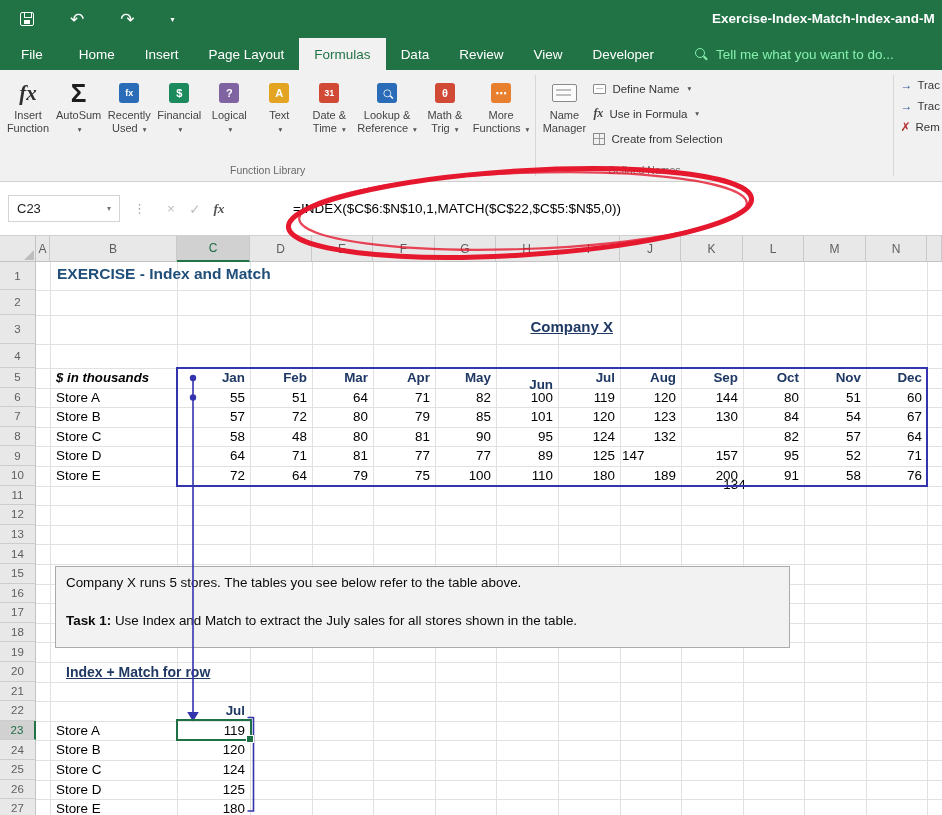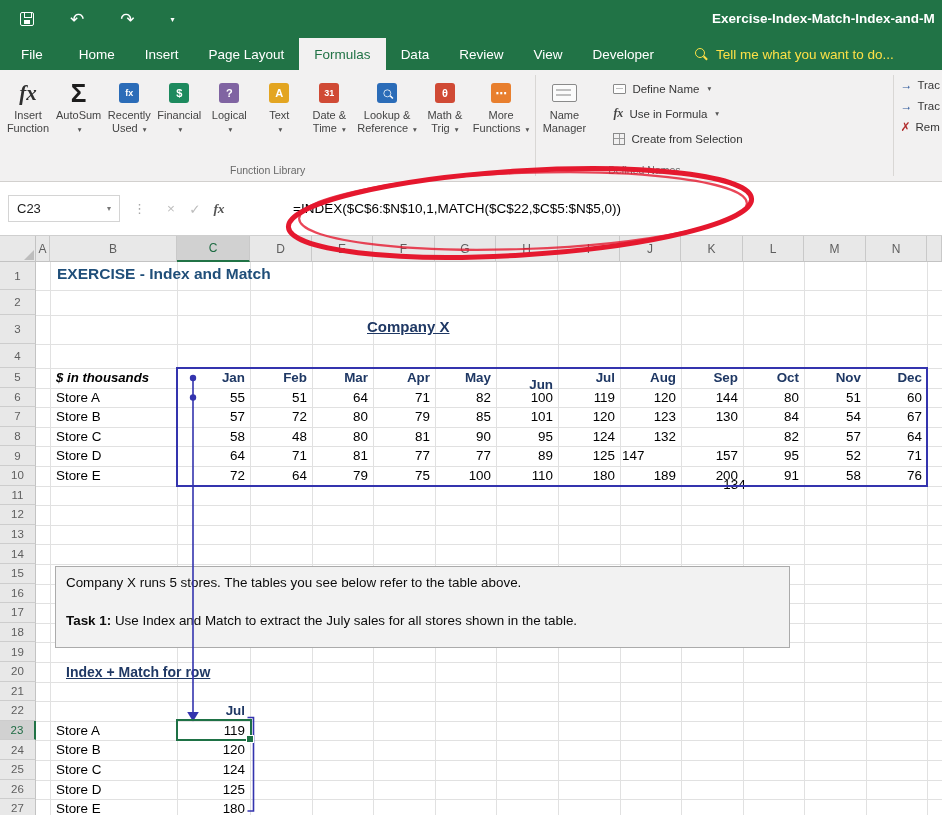--- a/index.html
+++ b/index.html
@@ -15,42 +15,42 @@
   .floppy { width:14px; height:14px; border:1.5px solid #fff; border-radius:2px; position:relative; }
   .floppy::before { content:''; position:absolute; left:3px; top:-1px; width:6px; height:5px; border:1px solid #fff; border-top:none; }
   .floppy::after { content:''; position:absolute; left:3px; bottom:1px; width:6px; height:4px; background:#fff; }
   .title-text { position:absolute; left:712px; top:0; height:38px; line-height:38px; font-size:13.5px; white-space:nowrap;font-weight:bold; }
 
   
   .tabrow { position:absolute; left:0; top:38px; width:942px; height:32px; background:#217346; display:flex; align-items:stretch; color:#fff; font-size:13.5px; }
   .tab { display:flex; align-items:center; padding:0 15px; cursor:default; white-space:nowrap; }
   .tab.file { padding:0 21px; }
   .tab.active { background:#f2f1f1; color:#217346; }
-  .tellme { display:flex; align-items:center; gap:8px; margin-left:26px; color:#fde047; white-space:nowrap; }
+  .tellme { display:flex; align-items:center; gap:8px; margin-left:26px; color:#86efac; white-space:nowrap; }
   .mag { position:relative; width:13px; height:13px; display:inline-block; }
   .mag::before { content:''; position:absolute; left:0; top:0; width:8px; height:8px; border:1.6px solid currentColor; border-radius:50%; }
   .mag::after { content:''; position:absolute; left:8px; top:9px; width:5px; height:1.6px; background:currentColor; transform:rotate(45deg); }
 
   
   .ribbon { position:absolute; left:0; top:70px; width:942px; height:112px; background:#f2f1f1; border-bottom:1px solid #d2d0ce; display:flex; align-items:stretch; overflow:hidden; }
   .rgroup { display:flex; flex-direction:column; padding:2px 3px; }
   .ritems { display:flex; flex:1; align-items:stretch; }
   .rlabel { text-align:center; font-size:10.5px; color:#696969; padding:2px 0 3px; white-space:nowrap; }
   .rsep { width:1px; background:#d9d7d5; margin:5px 0; }
   .rbtn { min-width:50px; padding:5px 3px 2px; display:flex; flex-direction:column; align-items:center; cursor:default; }
   .ricon { height:32px; display:flex; align-items:center; justify-content:center; }
   .rlbl { font-size:11px; line-height:13px; color:#444; text-align:center; white-space:nowrap; }
   .rcaret { font-size:7.5px; color:#555; margin-left:2px; }
   .sigma { font-size:26px; font-weight:600; color:#1d1d1d; }
   .fxbig { font-family:"Liberation Serif","DejaVu Serif",serif; font-style:italic; font-weight:bold; font-size:21px; color:#2f2f2f; }
   .isq { width:20px; height:20px; border-radius:3px; display:flex; align-items:center; justify-content:center; color:#fff; font-size:11px; font-weight:bold; }
   .tagbig { width:25px; height:18px; border:1.5px solid #8a8a8a; border-radius:2px; background:#fbfbfb; position:relative; }
   .tagbig::after { content:''; position:absolute; left:3px; top:4px; width:15px; height:2px; background:#c0c0c0; box-shadow:0 5px 0 #c0c0c0; }
   .stack { display:flex; flex-direction:column; padding-top:6px; gap:4px; min-width:160px; }
-  .srow { display:flex; align-items:center; gap:6px; font-size:11.5px; color:#363636; height:21px; padding:0 4px;margin-left:20px; }
+  .srow { display:flex; align-items:center; gap:6px; font-size:11.5px; color:#363636; height:21px; padding:0 4px; }
   .tagsm { width:13px; height:10px; border:1px solid #8a8a8a; border-radius:1px; background:#fdfdfd; position:relative; flex:none; }
   .tagsm::after { content:''; position:absolute; left:2px; top:3px; width:7px; height:1.5px; background:#c0c0c0; }
   .fxsm { font-family:"Liberation Serif","DejaVu Serif",serif; font-style:italic; font-weight:bold; font-size:12px; color:#444; flex:none; }
   .sgrid { width:12px; height:12px; border:1px solid #8a8a8a; flex:none;
     background:
       linear-gradient(#9a9a9a,#9a9a9a) 50% 0/1px 100% no-repeat,
       linear-gradient(#9a9a9a,#9a9a9a) 0 50%/100% 1px no-repeat; }
   .audit { padding:8px 2px 0 6px; margin-left:0; }
   .astack { display:flex; flex-direction:column; gap:7px; }
   .arow { display:flex; align-items:center; gap:5px; font-size:11.5px; color:#363636; white-space:nowrap; }
@@ -260,21 +260,21 @@
     <div class="fdots">⋮</div>
     <div class="fbtn dim">×</div>
     <div class="fbtn dim">✓</div>
     <div class="fbtn fxmark">fx</div>
     <div class="formula">=INDEX($C$6:$N$10,1,MATCH($C$22,$C$5:$N$5,0))</div>
   </section>
 
   <section class="sheet">
 
     <div class="ctext sheet-title" style="left:57px;top:30px;">EXERCISE - Index and Match</div>
-    <div class="ctext company" style="left:367px;top:83px;width:246px;text-align:left;">Company X</div>
+    <div class="ctext company" style="left:367px;top:83px;width:246px;text-align:right;">Company X</div>
     <div class="ctext units" style="left:56px;top:134px;">$ in thousands</div>
     <div class="ctext section" style="left:66px;top:428px;">Index + Match for row</div>
     <div class="ctext mhead" style="left:179px;top:467px;width:66px;text-align:right;">Jul</div>
 
     <div class="notebox">
       <div class="noteline">Company X runs 5 stores. The tables you see below refer to the table above.</div>
       <div class="noteline taskline"><b>Task 1:</b><span> Use Index and Match to extract the July sales for all stores shown in the table.</span></div>
     </div>
 
     <div class="tableborder" style="left:176px;top:131px;width:752px;height:120px;"></div>

